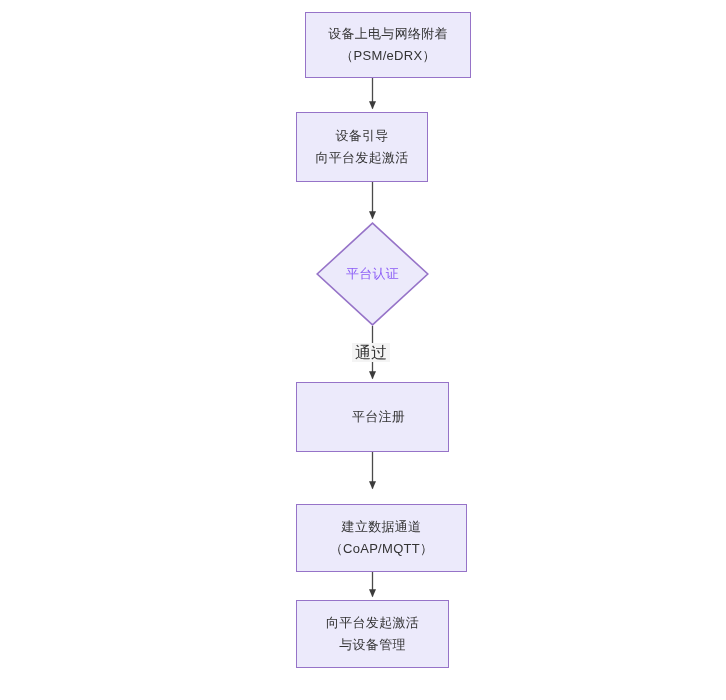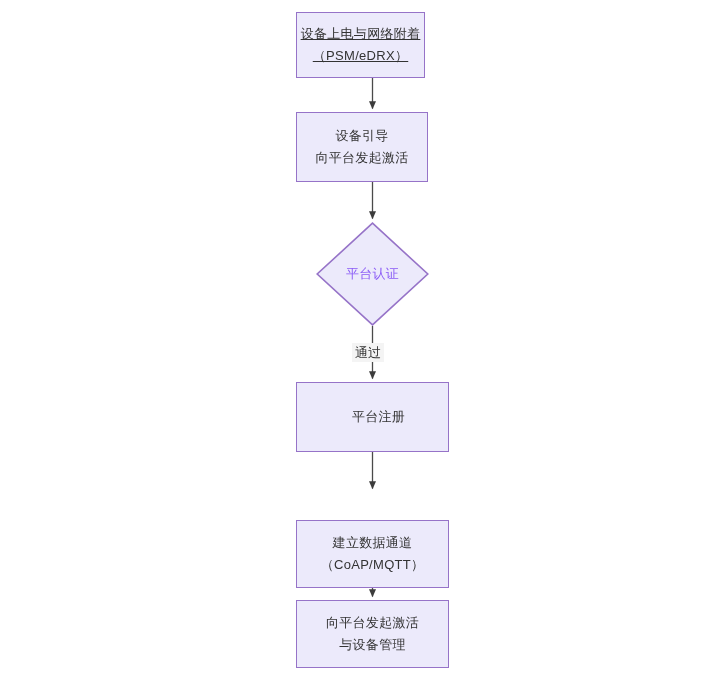--- a/index.html
+++ b/index.html
@@ -64,21 +64,21 @@
     z-index: 2;
     color: #8b5cf6;
     font-size: 13px;
     line-height: 22px;
     letter-spacing: 0.3px;
   }
   .edge-label {
     position: absolute;
     background: #f4f4f4;
     color: #333333;
-    font-size: 13px;
+    font-size: 16px;
     line-height: 17px;
     padding: 1px 3px;
     white-space: nowrap;
     text-align: center;
   }
 </style>
 </head>
 <body>
 
 <div id="flow-canvas">
@@ -94,21 +94,21 @@
 
     <line x1="372.5" y1="182" x2="372.5" y2="218.5" stroke="#4a4a4a" stroke-width="1.3" marker-end="url(#arrowhead)"></line>
 
     <line x1="372.5" y1="326" x2="372.5" y2="378.5" stroke="#4a4a4a" stroke-width="1.3" marker-end="url(#arrowhead)"></line>
 
     <line x1="372.5" y1="452" x2="372.5" y2="488.5" stroke="#4a4a4a" stroke-width="1.3" marker-end="url(#arrowhead)"></line>
 
     <line x1="372.5" y1="560" x2="372.5" y2="596.5" stroke="#4a4a4a" stroke-width="1.3" marker-end="url(#arrowhead)"></line>
   </svg>
 
-  <div class="node process" style="left:296px; top:12px; width:129px; height:66px;text-decoration:underline;">
+  <div class="node process" style="left:305px; top:12px; width:166px; height:66px;">
     <span class="node-line">设备上电与网络附着</span>
     <span class="node-line">（PSM/eDRX）</span>
   </div>
 
   <div class="node process" style="left:296px; top:112px; width:132px; height:70px;">
     <span class="node-line">设备引导</span>
     <span class="node-line">向平台发起激活</span>
   </div>
 
   <div class="node decision" style="left:316px; top:222px; width:113px; height:104px;">
@@ -117,21 +117,21 @@
     </svg>
     <span class="decision-label">平台认证</span>
   </div>
 
   <div class="edge-label" style="left:352px; top:343px;">通过</div>
 
   <div class="node process" style="left:296px; top:382px; width:153px; height:70px;padding-left:12px;">
     <span class="node-line">平台注册</span>
   </div>
 
-  <div class="node process" style="left:296px; top:520px; width:153px; height:68px;">
+  <div class="node process" style="left:296px; top:504px; width:171px; height:68px;">
     <span class="node-line">建立数据通道</span>
     <span class="node-line">（CoAP/MQTT）</span>
   </div>
 
   <div class="node process" style="left:296px; top:600px; width:153px; height:68px;">
     <span class="node-line">向平台发起激活</span>
     <span class="node-line">与设备管理</span>
   </div>
 
 </div>

